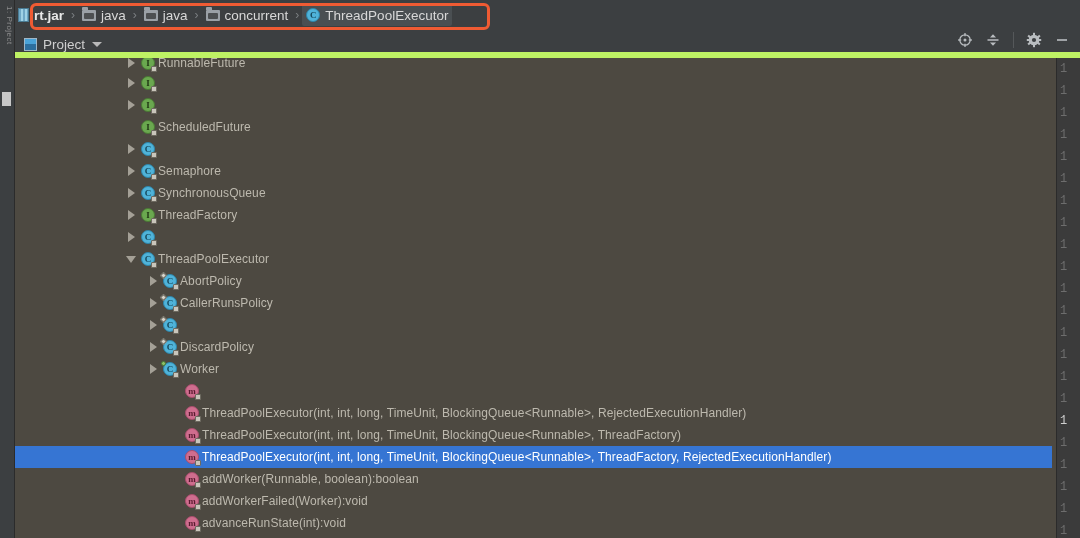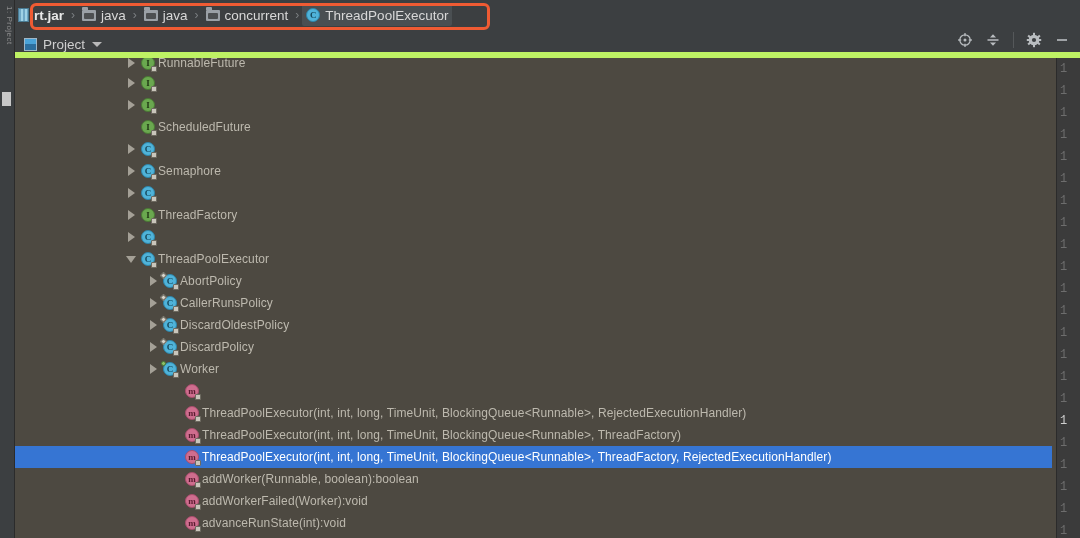--- a/index.html
+++ b/index.html
@@ -312,20 +312,21 @@
           <div class="nico cls">C<span class="badge"></span></div>
         </div>
         <div class="label">Semaphore</div>
       </div>
       <div class="row">
         <div style="width: 110px; flex: 0 0 auto;"></div>
         <div class="arrow collapsed"></div>
         <div class="icon-cell">
           <div class="nico cls">C<span class="badge"></span></div>
         </div>
+        <div class="label">SynchronousQueue</div>
       </div>
       <div class="row">
         <div style="width: 110px; flex: 0 0 auto;"></div>
         <div class="arrow collapsed"></div>
         <div class="icon-cell">
           <div class="nico iface">I<span class="badge"></span></div>
         </div>
         <div class="label">ThreadFactory</div>
       </div>
       <div class="row">
@@ -358,21 +359,20 @@
           <div class="nico cls">C<span class="badge"></span><span class="statmark"></span></div>
         </div>
         <div class="label">CallerRunsPolicy</div>
       </div>
       <div class="row">
         <div style="width: 132px; flex: 0 0 auto;"></div>
         <div class="arrow collapsed"></div>
         <div class="icon-cell">
           <div class="nico cls">C<span class="badge"></span><span class="statmark"></span></div>
         </div>
-        <div class="label">DiscardOldestPolicy</div>
       </div>
       <div class="row">
         <div style="width: 132px; flex: 0 0 auto;"></div>
         <div class="arrow collapsed"></div>
         <div class="icon-cell">
           <div class="nico cls">C<span class="badge"></span><span class="statmark"></span></div>
         </div>
         <div class="label">DiscardPolicy</div>
       </div>
       <div class="row">

